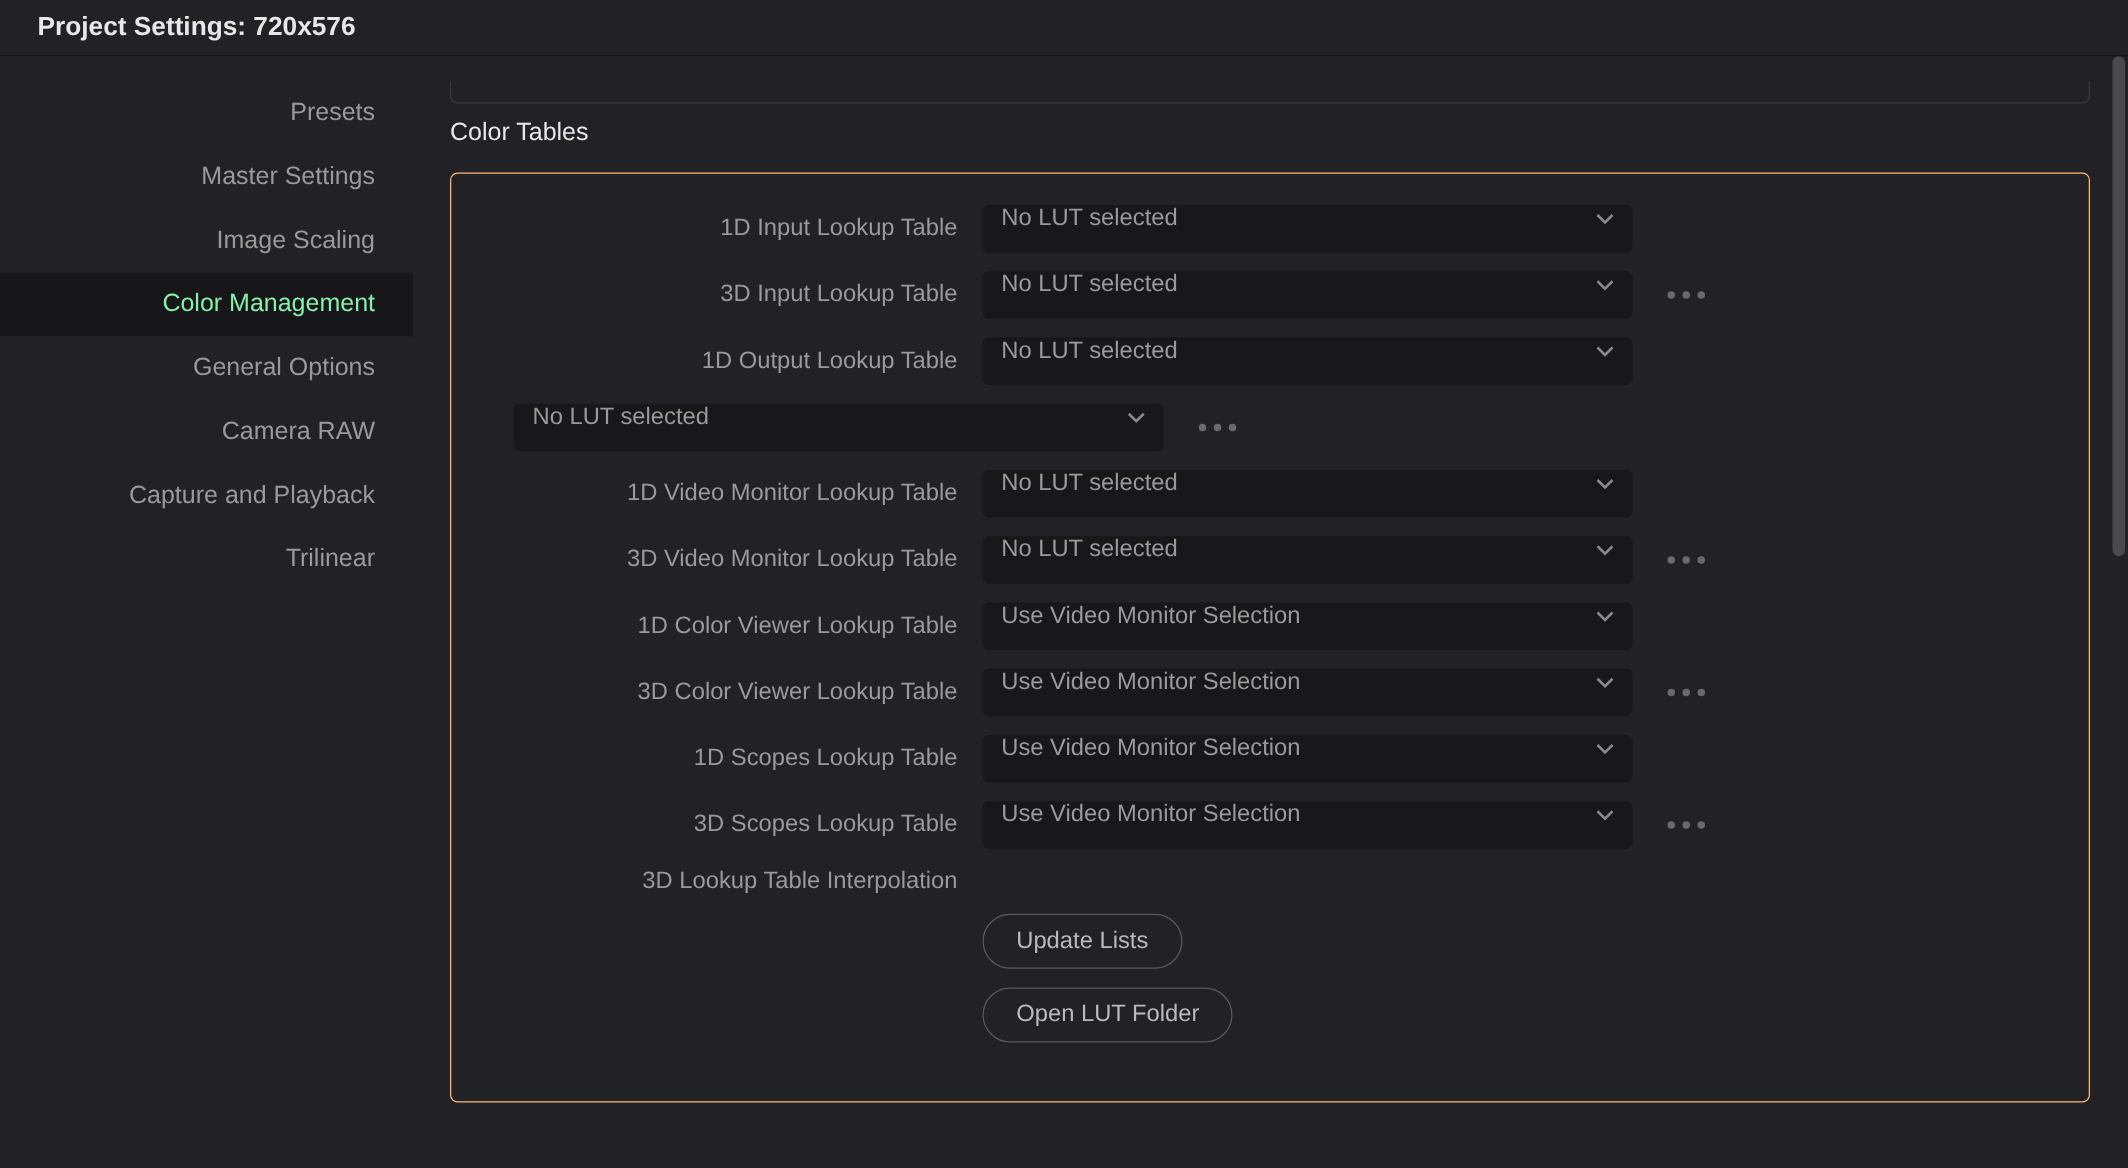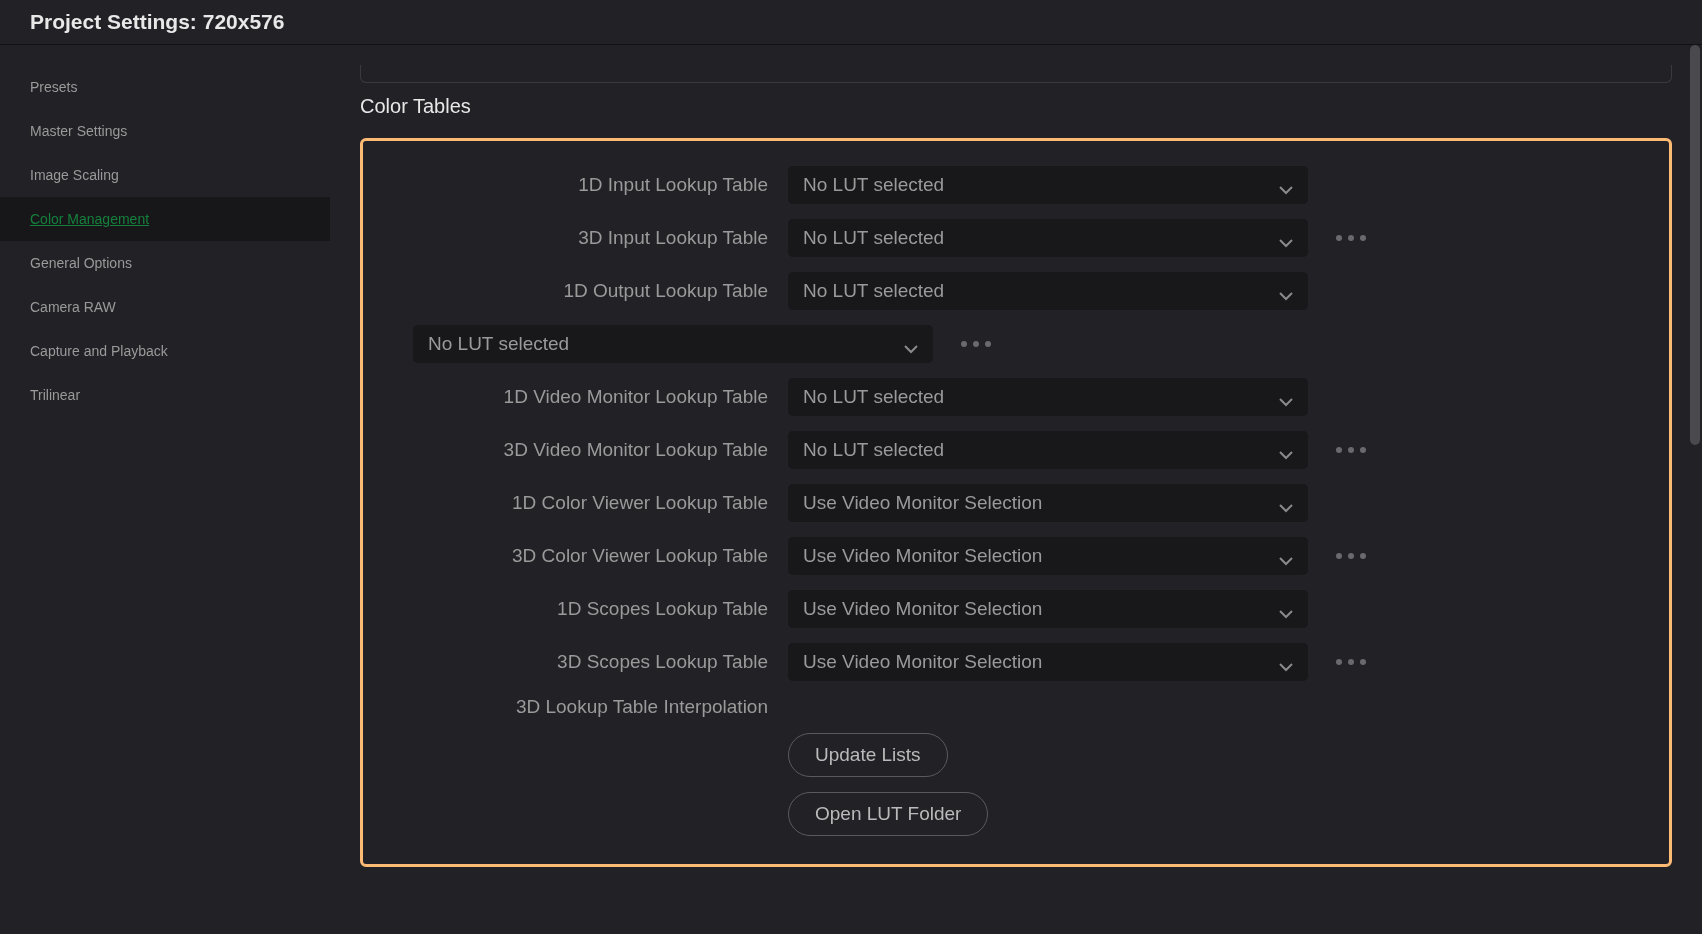--- a/index.html
+++ b/index.html
@@ -28,30 +28,29 @@
     .content {
       display: flex;
       height: calc(100% - 45px);
     }
     .sidebar {
       width: 330px;
       padding-top: 20px;
       flex-shrink: 0;
     }
     .sidebar-item {
-      text-align: left;
+      text-align: right;
       padding: 14px 30px;
-      font-size: 14px;
+      font-size: 20px;
       color: #9a9a9a;
       cursor: pointer;
     }
     .sidebar-item.active {
       background: #171719;
-      color: #15803d;
-      text-decoration: underline;
+      color: #86efac;
     }
     .main {
       flex: 1;
       padding: 20px 30px 20px 30px;
       position: relative;
     }
     .scrollbar {
       position: absolute;
       right: 2px;
       top: 45px;
@@ -61,23 +60,23 @@
       border-radius: 5px;
     }
     .section-title {
       color: #e8e8e8;
       font-size: 20px;
       font-weight: 500;
       margin-bottom: 20px;
       margin-top: 12px;
     }
     .panel {
-      border: 3px solid #fdba74;
+      border: 1px solid #fdba74;
       border-radius: 6px;
-      padding: 25px 50px 28px 50px;
+      padding: 25px 50px 47px 50px;
     }
     .row {
       display: flex;
       align-items: center;
       margin-bottom: 15px;
       gap: 20px;
     }
     .label {
       width: 355px;
       text-align: right;
@@ -85,21 +84,21 @@
       color: #9a9a9a;
       flex-shrink: 0;
     }
     .dropdown {
       width: 520px;
       height: 38px;
       background: #18181a;
       border: none;
       border-radius: 5px;
       display: flex;
-      align-items: center;
+      align-items: flex-start;
       justify-content: space-between;
       padding: 0 15px;
       cursor: pointer;
       color: #9a9a9a;
       font-size: 19px;
       flex-shrink: 0;
     }
     .chevron {
       width: 14px;
       height: 14px;

